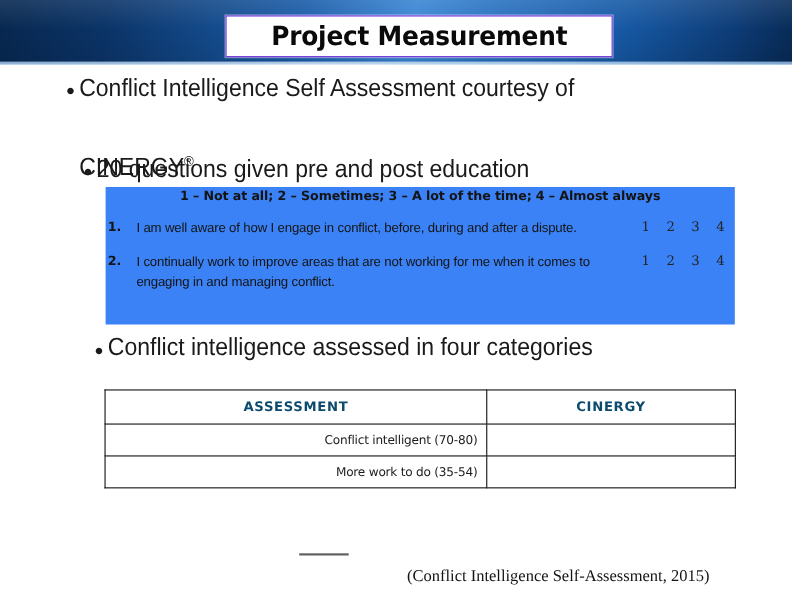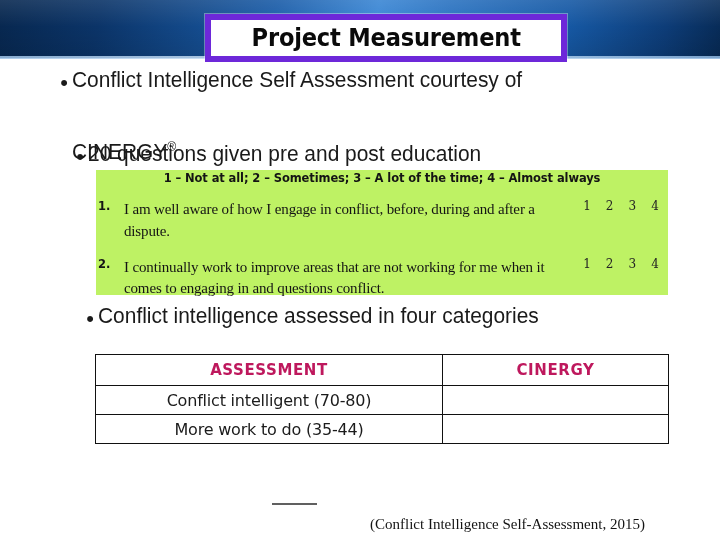--- a/index.html
+++ b/index.html
@@ -30,21 +30,21 @@
     pointer-events:none;
   }
   .header-bottom-line{
     position:absolute;left:0;top:56px;width:720px;height:3px;
     background:linear-gradient(90deg,#9fc4e8 0%,#cfe2f4 40%,#b9d6ef 70%,#8fb8e2 100%);
     opacity:.85;
   }
   .title-box{
     position:absolute;left:205px;top:14px;width:350px;height:36px;
     background:#ffffff;
-    border:6px solid #6d28d9;
+    border:1px solid #6d28d9;
     box-shadow:0 0 0 1px rgba(255,255,255,.35);
     display:flex;align-items:center;justify-content:center;
   }
   .title-text{
     font-size:24px;font-weight:bold;color:#0a0a0a;
     font-family:"DejaVu Sans", sans-serif;
     letter-spacing:-0.2px;
     white-space:nowrap;
     transform:scaleX(.94);
   }
@@ -66,40 +66,40 @@
   }
   .b1{position:absolute;left:56px;top:4px;width:660px;}
   .b1 .bullet-text{width:640px;}
   .b2{position:absolute;left:72px;top:76px;width:640px;}
   .b3{position:absolute;left:82px;top:240px;width:640px;}
   .reg{font-size:13px;vertical-align:super;}
 
   
   .snippet{
     position:absolute;left:96px;top:170px;width:572px;height:125px;
-    background:#bef264;
+    background:#3b82f6;
   }
   .snip-legend{
     text-align:center;
     font-size:11.5px;font-weight:bold;color:#141414;
     font-family:"DejaVu Sans", sans-serif;
     letter-spacing:-0.1px;
     margin-top:1px;
   }
   .q-item{display:flex;align-items:flex-start;margin-top:14px;}
   .q-num{
     flex:0 0 26px;width:26px;
     font-size:11.5px;font-weight:bold;color:#141414;
     font-family:"DejaVu Sans", sans-serif;
     padding-left:2px;
   }
   .q-text{
     flex:0 0 452px;width:452px;
-    font-size:15px;color:#141414;line-height:1.45;
-    font-family:Liberation Serif, serif;
+    font-size:12px;color:#141414;line-height:1.45;
+    font-family:Liberation Sans, sans-serif;
     letter-spacing:-0.15px;
   }
   .q-scale{
     flex:1;display:flex;justify-content:space-between;
     padding-left:4px;padding-right:6px;
     font-size:12px;color:#232323;
     font-family:"DejaVu Serif", serif;
   }
   .q-scale span{width:14px;text-align:center;}
 
@@ -109,26 +109,26 @@
     border-collapse:collapse;
     table-layout:fixed;
   }
   .a-table td,.a-table th{
     border:1.5px solid #111111;
     padding:0 8px;
     height:28px;
     font-family:"DejaVu Sans", sans-serif;
   }
   .a-table th{
-    font-size:15px;font-weight:bold;color:#be185d;
+    font-size:12px;font-weight:bold;color:#0c4a6e;
     text-align:center;letter-spacing:.6px;
     height:30px;
   }
   .a-table td.label{
-    font-size:16px;color:#1b1b1b;text-align:center;
+    font-size:11px;color:#1b1b1b;text-align:right;
     letter-spacing:-0.2px;
   }
   .a-table td.result{background:#ffffff;}
   .col-a{width:347px;}
   .col-b{width:226px;}
 
   
   .artifact-line{
     position:absolute;left:272px;top:503px;width:45px;height:2px;
     background:#2b2b2b;opacity:.75;
@@ -186,21 +186,21 @@
     <div class="q-scale">
       <span>1</span>
       <span>2</span>
       <span>3</span>
       <span>4</span>
     </div>
   </div>
 
   <div class="q-item">
     <div class="q-num">2.</div>
-    <div class="q-text">I continually work to improve areas that are not working for me when it comes to engaging in and questions conflict.</div>
+    <div class="q-text">I continually work to improve areas that are not working for me when it comes to engaging in and managing conflict.</div>
     <div class="q-scale">
       <span>1</span>
       <span>2</span>
       <span>3</span>
       <span>4</span>
     </div>
   </div>
 </div>
 
 <table class="a-table">
@@ -213,21 +213,21 @@
       <th>ASSESSMENT</th>
       <th>CINERGY</th>
     </tr>
   </thead>
   <tbody>
     <tr>
       <td class="label">Conflict intelligent (70-80)</td>
       <td class="result"></td>
     </tr>
     <tr>
-      <td class="label">More work to do (35-44)</td>
+      <td class="label">More work to do (35-54)</td>
       <td class="result"></td>
     </tr>
   </tbody>
 </table>
 
 <div class="artifact-line"></div>
 
 <div class="citation">(Conflict Intelligence Self-Assessment, 2015)</div>
 
 </body></html>

